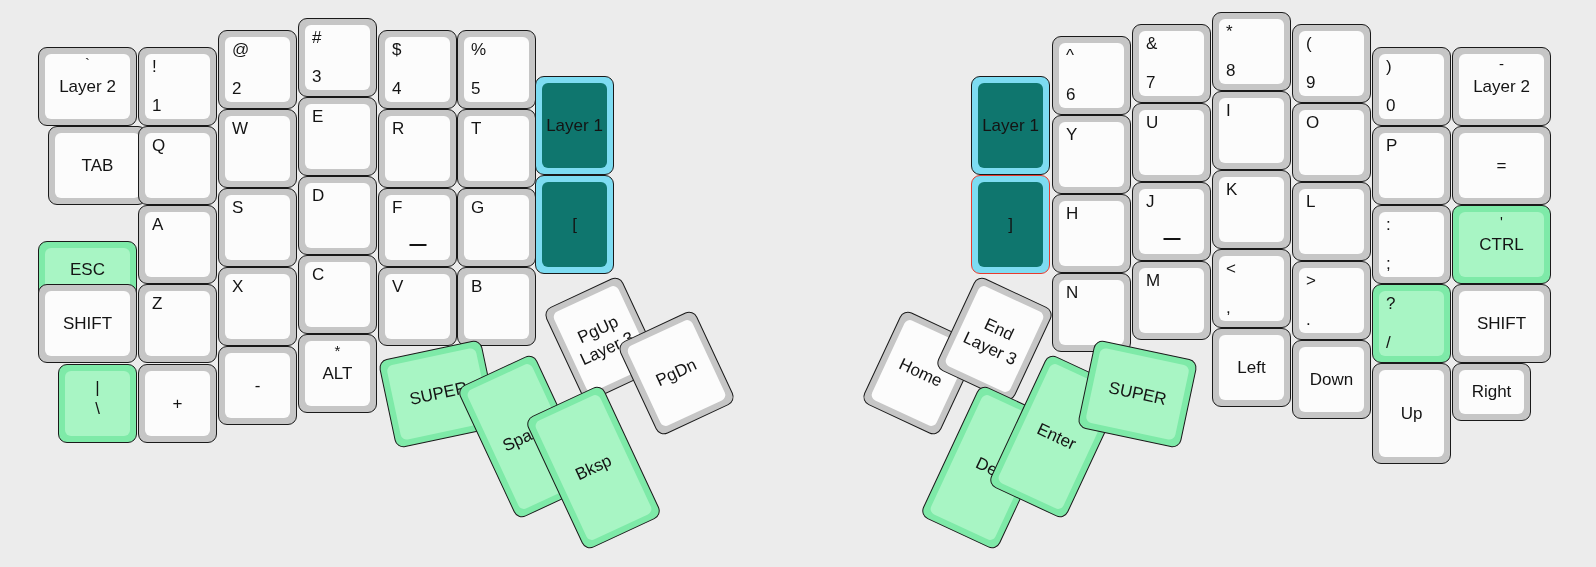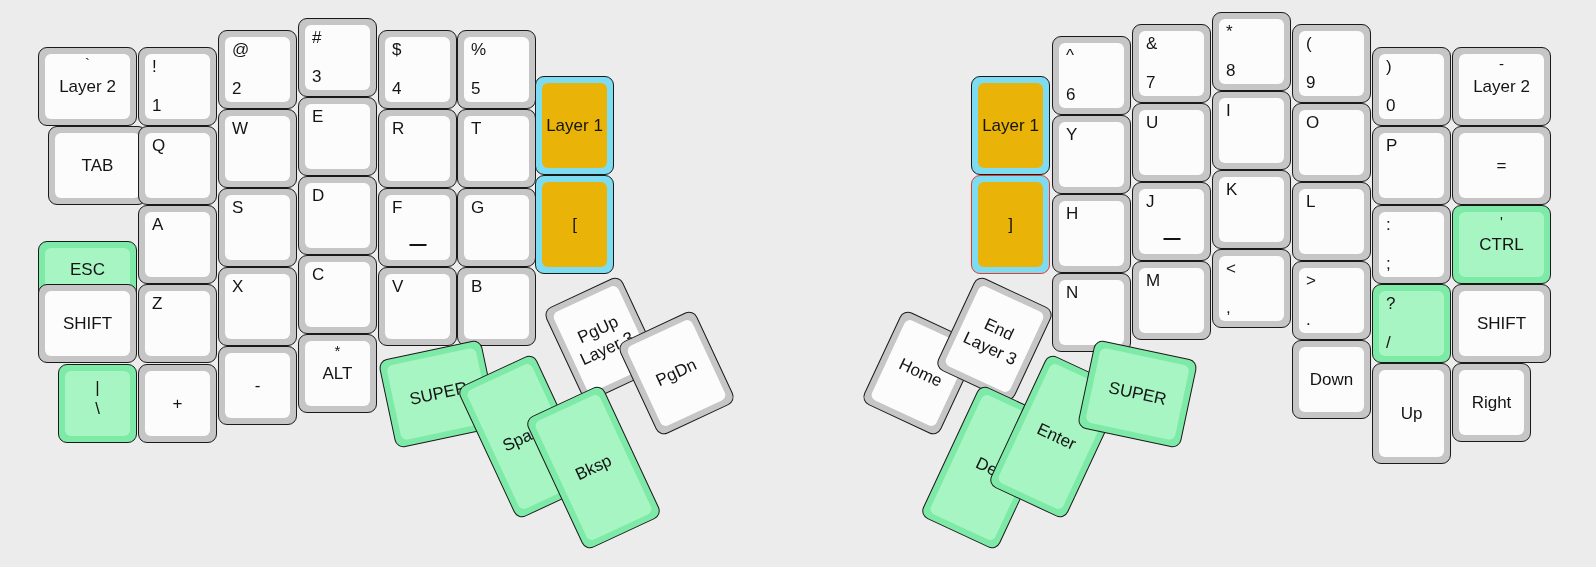--- a/index.html
+++ b/index.html
@@ -50,21 +50,21 @@
   .homing{
     position:absolute;bottom:14px;left:50%;
     width:17px;height:2.4px;background:#141414;
     transform:translateX(-50%);
   }
 
   
   .key.green{background:#7eeaa8;}
   .key.green .face{background:#a8f5c4;}
   .key.blue{background:#7ddcf2;}
-  .key.blue .face{background:#eab308;}
+  .key.blue .face{background:#0f766e;}
   .key.sel{border-color:#e83b2e;}
 </style>
 </head>
 <body>
 
 <div id="board">
     <div class="key" style="left: 38px; top: 47px; width: 99px; height: 79px;">
       <div class="face ctr2">
         <div class="lg top">`</div>
         <div class="lg mid">Layer 2</div>
@@ -318,20 +318,25 @@
       <div class="face tl">
         <div class="lg top">K</div>
       </div>
     </div>
     <div class="key" style="left: 1212px; top: 249px; width: 79px; height: 79px;">
       <div class="face tl">
         <div class="lg top">&lt;</div>
         <div class="lg bot">,</div>
       </div>
     </div>
+    <div class="key" style="left: 1212px; top: 328px; width: 79px; height: 79px;">
+      <div class="face">
+        <div class="lg center">Left</div>
+      </div>
+    </div>
     <div class="key" style="left: 1292px; top: 24px; width: 79px; height: 79px;">
       <div class="face tl">
         <div class="lg top">(</div>
         <div class="lg bot">9</div>
       </div>
     </div>
     <div class="key" style="left: 1292px; top: 103px; width: 79px; height: 79px;">
       <div class="face tl">
         <div class="lg top">O</div>
       </div>
@@ -395,21 +400,21 @@
       <div class="face ctr2">
         <div class="lg top">'</div>
         <div class="lg mid">CTRL</div>
       </div>
     </div>
     <div class="key" style="left: 1452px; top: 284px; width: 99px; height: 79px;">
       <div class="face">
         <div class="lg center">SHIFT</div>
       </div>
     </div>
-    <div class="key" style="left: 1452px; top: 363px; width: 79px; height: 79px;">
+    <div class="key" style="left: 1452px; top: 363px; width: 79px; height: 58px;">
       <div class="face">
         <div class="lg center">Right</div>
       </div>
     </div>
     <div class="key" style="left: 878px; top: 322px; width: 85px; height: 102px; transform: rotate(25deg);">
       <div class="face">
         <div class="lg center">Home</div>
       </div>
     </div>
     <div class="key" style="left: 952px; top: 288px; width: 85px; height: 102px; transform: rotate(25deg);">

